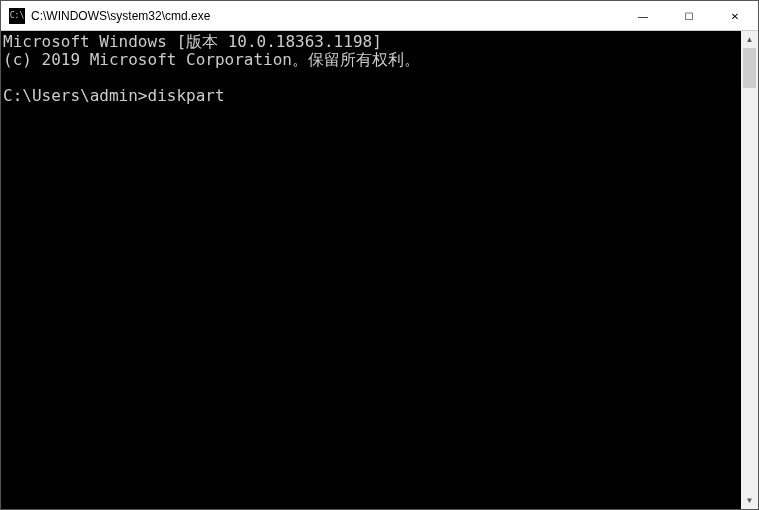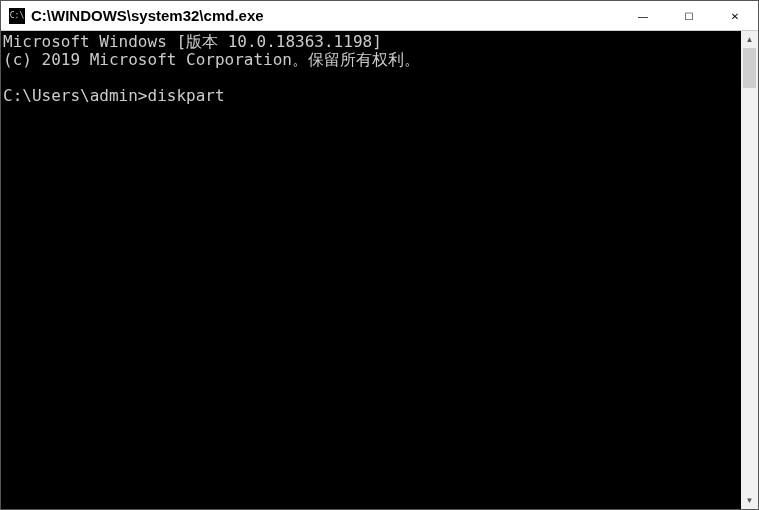--- a/index.html
+++ b/index.html
@@ -37,23 +37,22 @@
       background: #000;
       display: flex;
       align-items: center;
       justify-content: center;
       font-size: 8px;
       color: #ccc;
       font-family: monospace;
     }
     .title-text {
       flex: 1;
-      font-size: 15px;
+      font-size: 12px;
       color: #000;
-      font-weight: bold;
     }
     .window-controls {
       display: flex;
       height: 100%;
     }
     .ctrl-btn {
       width: 46px;
       height: 30px;
       display: flex;
       align-items: center;

